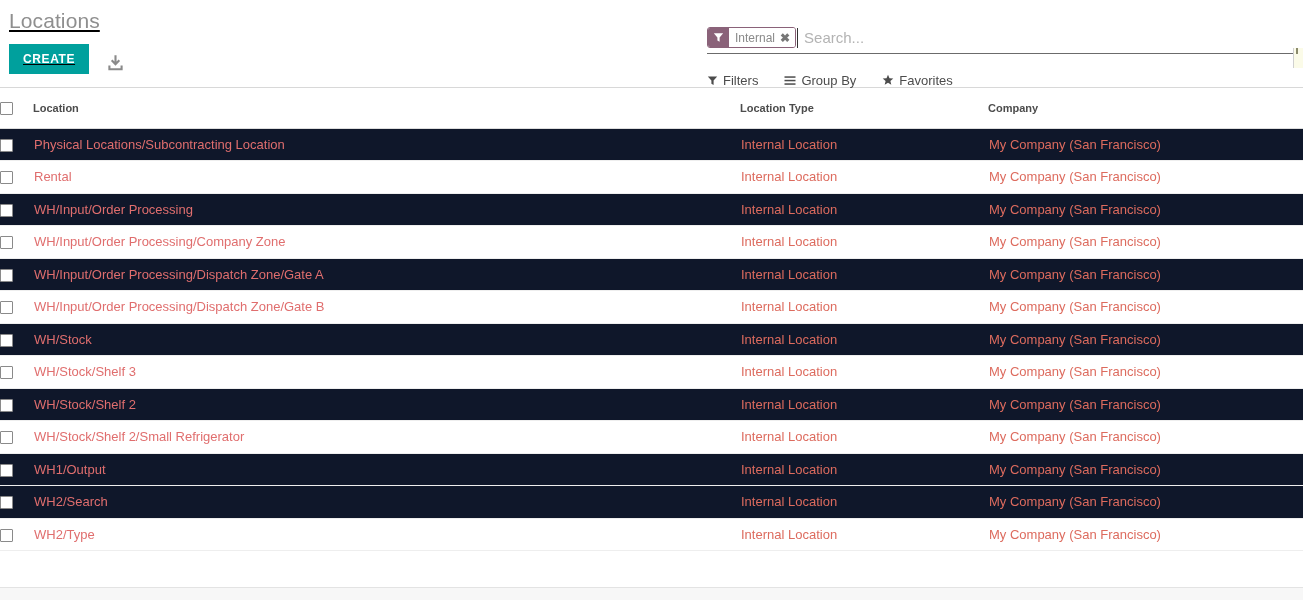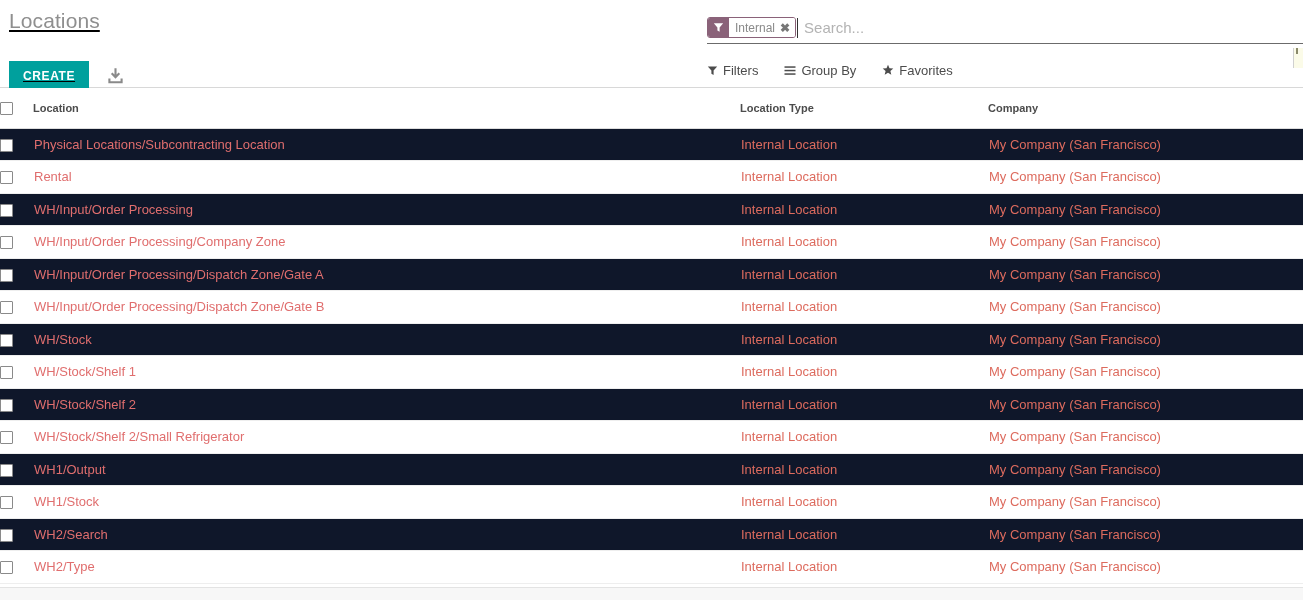--- a/index.html
+++ b/index.html
@@ -35,22 +35,22 @@
   .breadcrumb {
     font-size: 21px;
     color: #8f8f8f;
     line-height: 21px;
     padding-top: 10px;
     letter-spacing: 0.1px;
     white-space: nowrap;
   }
   .cp-buttons {
     display: flex;
-    align-items: center;
-    margin-top: 30px;
+    align-items: flex-end;
+    margin-top: 13px;
     height: 30px;
   }
   .btn-create {
     background: #00a09d;
     color: #ffffff;
     border: none;
     height: 30px;
     padding: 0 14px;
     font-size: 12px;
     font-weight: bold;
@@ -65,21 +65,21 @@
     width: 20px; height: 22px;
     cursor: pointer;
     display: inline-flex;
     align-items: center;
     justify-content: center;
   }
 
   
   .cp-right {
     position: absolute;
-    left: 707px; top: 6px; right: 0;
+    left: 707px; top: 16px; right: 0;
   }
   .search-row {
     height: 38px;
     border-bottom: 1px solid #6b6b6b;
     display: flex;
     align-items: center;
     padding-top: 6px;
   }
   .facet {
     display: inline-flex;
@@ -420,21 +420,21 @@
             <td class="c-type">
               <span class="cell-link">Internal Location</span>
             </td>
             <td class="c-comp">
               <span class="cell-link">My Company (San Francisco)</span>
             </td>
           </tr>
           <tr class="even">
             <td class="cb-cell"><span class="ocheck"></span></td>
             <td class="c-name">
-              <span class="cell-link">WH/Stock/Shelf 1</span>
+              <span class="cell-link">WH/Stock/Shelf 3</span>
             </td>
             <td class="c-type">
               <span class="cell-link">Internal Location</span>
             </td>
             <td class="c-comp">
               <span class="cell-link">My Company (San Francisco)</span>
             </td>
           </tr>
           <tr class="odd">
             <td class="cb-cell"><span class="ocheck"></span></td>
@@ -457,32 +457,20 @@
               <span class="cell-link">Internal Location</span>
             </td>
             <td class="c-comp">
               <span class="cell-link">My Company (San Francisco)</span>
             </td>
           </tr>
           <tr class="odd">
             <td class="cb-cell"><span class="ocheck"></span></td>
             <td class="c-name">
               <span class="cell-link">WH1/Output</span>
-            </td>
-            <td class="c-type">
-              <span class="cell-link">Internal Location</span>
-            </td>
-            <td class="c-comp">
-              <span class="cell-link">My Company (San Francisco)</span>
-            </td>
-          </tr>
-          <tr class="even">
-            <td class="cb-cell"><span class="ocheck"></span></td>
-            <td class="c-name">
-              <span class="cell-link">WH1/Stock</span>
             </td>
             <td class="c-type">
               <span class="cell-link">Internal Location</span>
             </td>
             <td class="c-comp">
               <span class="cell-link">My Company (San Francisco)</span>
             </td>
           </tr>
           <tr class="odd">
             <td class="cb-cell"><span class="ocheck"></span></td>

